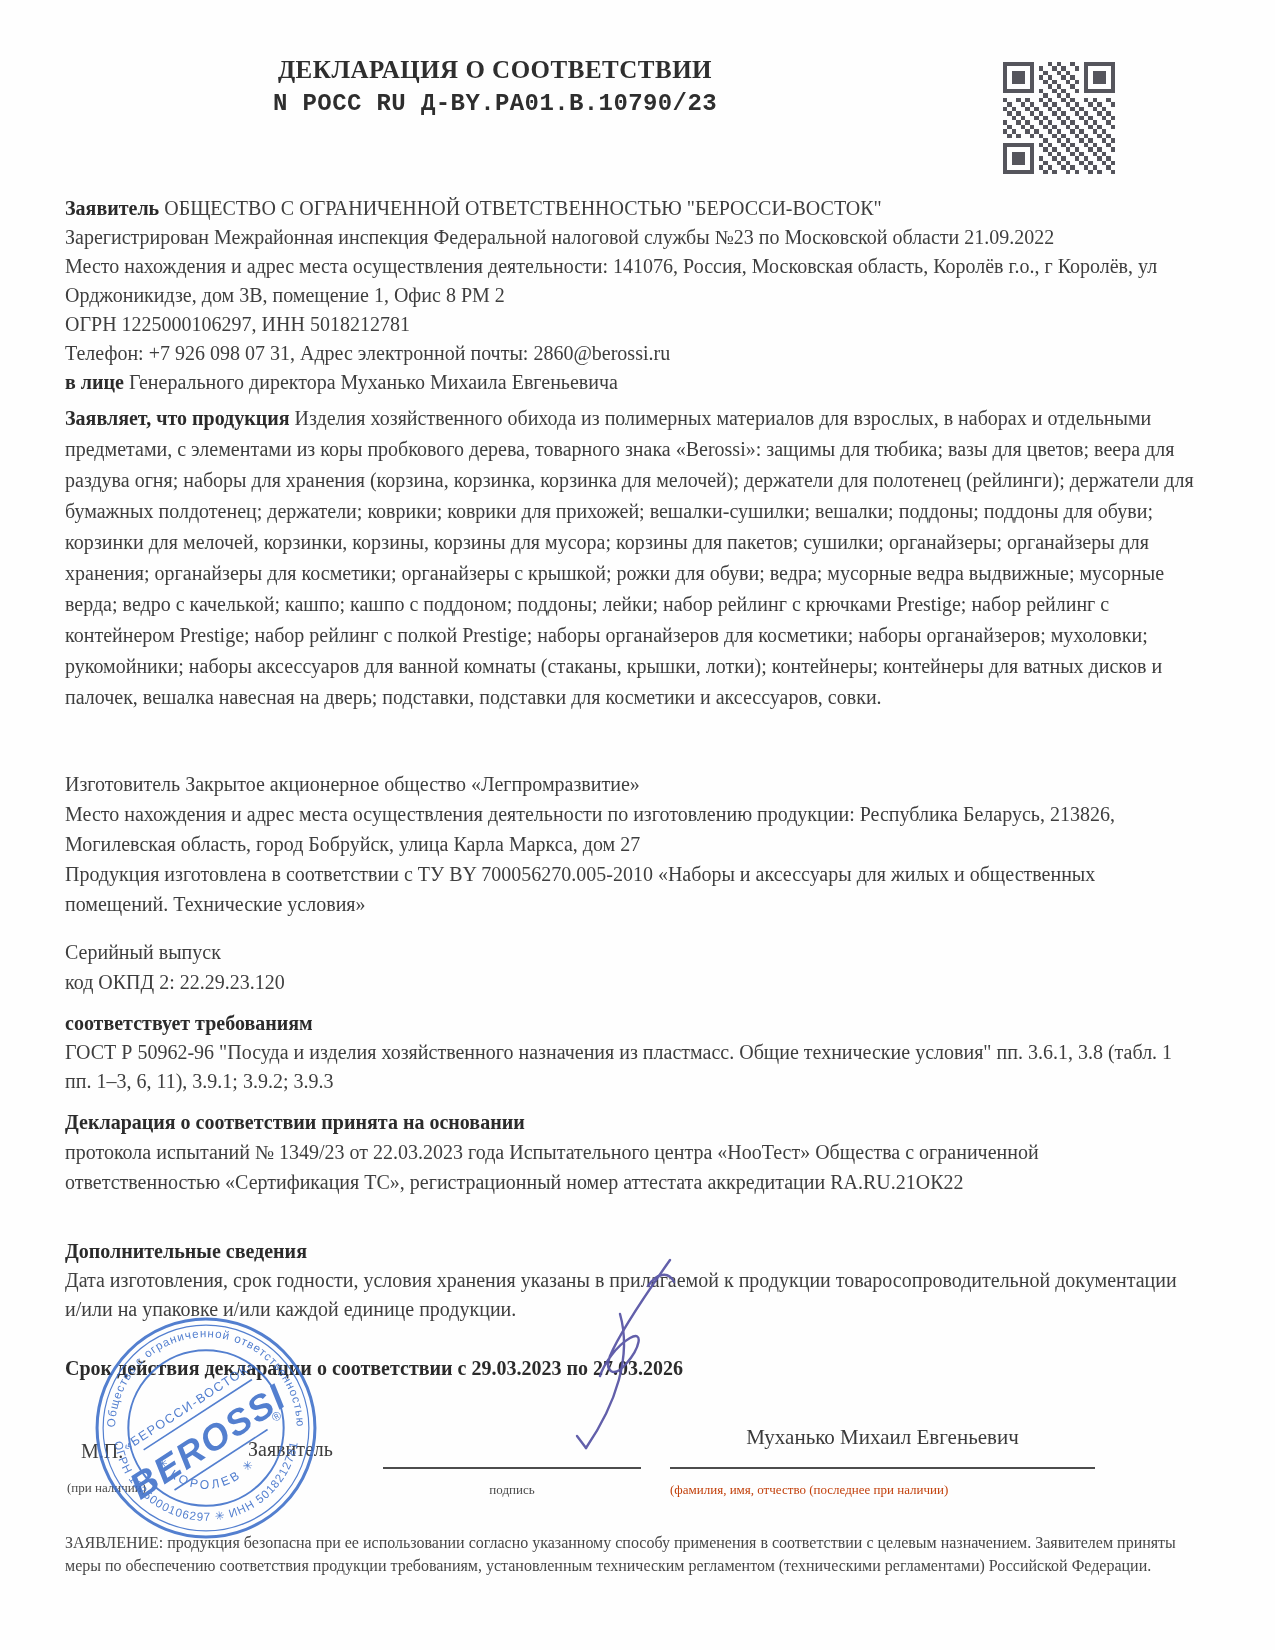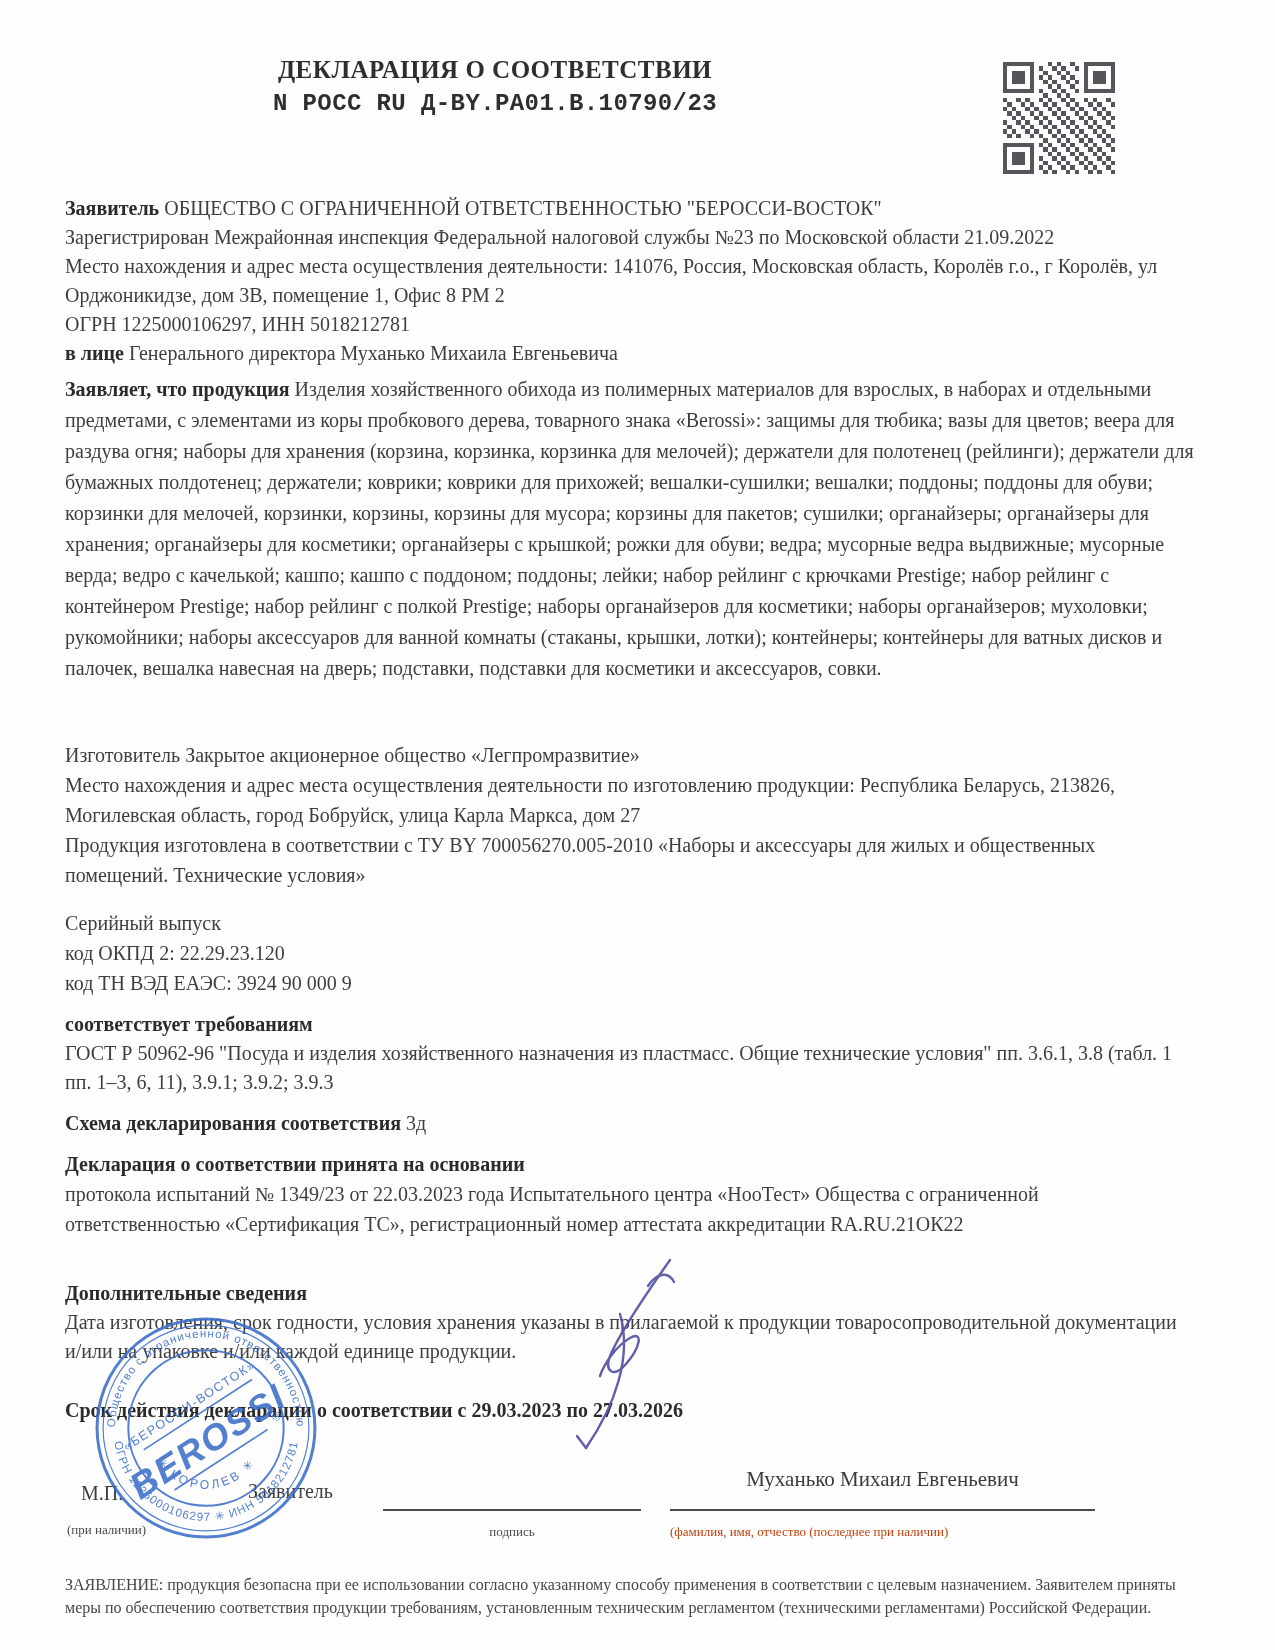--- a/index.html
+++ b/index.html
@@ -238,36 +238,35 @@
         <rect x="1" y="19" width="5" height="5" fill="#fefefe"></rect>
         <rect x="2" y="20" width="3" height="3" fill="#55555c"></rect>
       </svg>
   </div>
 
   <div class="content">
     <p><b>Заявитель</b><span> ОБЩЕСТВО С ОГРАНИЧЕННОЙ ОТВЕТСТВЕННОСТЬЮ "БЕРОССИ-ВОСТОК"</span></p>
     <p>Зарегистрирован Межрайонная инспекция Федеральной налоговой службы №23 по Московской области 21.09.2022</p>
     <p>Место нахождения и адрес места осуществления деятельности: 141076, Россия, Московская область, Королёв г.о., г Королёв, ул Орджоникидзе, дом 3В, помещение 1, Офис 8 РМ 2</p>
     <p>ОГРН 1225000106297, ИНН 5018212781</p>
+    <p>Телефон: +7 926 098 07 31, Адрес электронной почты: 2860@berossi.ru</p>
     <p><b>в лице</b><span> Генерального директора Муханько Михаила Евгеньевича</span></p>
 
     <p class="product"><b>Заявляет, что продукция</b><span> Изделия хозяйственного обихода из полимерных материалов для взрослых, в наборах и отдельными предметами, с элементами из коры пробкового дерева, товарного знака «Berossi»: защимы для тюбика; вазы для цветов; веера для раздува огня; наборы для хранения (корзина, корзинка, корзинка для мелочей); держатели для полотенец (рейлинги); держатели для бумажных полдотенец; держатели; коврики; коврики для прихожей; вешалки-сушилки; вешалки; поддоны; поддоны для обуви; корзинки для мелочей, корзинки, корзины, корзины для мусора; корзины для пакетов; сушилки; органайзеры; органайзеры для хранения; органайзеры для косметики; органайзеры с крышкой; рожки для обуви; ведра; мусорные ведра выдвижные; мусорные верда; ведро с качелькой; кашпо; кашпо с поддоном; поддоны; лейки; набор рейлинг с крючками Prestige; набор рейлинг с контейнером Prestige; набор рейлинг с полкой Prestige; наборы органайзеров для косметики; наборы органайзеров; мухоловки; рукомойники; наборы аксессуаров для ванной комнаты (стаканы, крышки, лотки); контейнеры; контейнеры для ватных дисков и палочек, вешалка навесная на дверь; подставки, подставки для косметики и аксессуаров, совки.</span></p>
 
     <p class="gap-xl mfr"><span>Изготовитель</span><span> Закрытое акционерное общество «Легпромразвитие»</span></p>
     <p class="mfr">Место нахождения и адрес места осуществления деятельности по изготовлению продукции: Республика Беларусь, 213826, Могилевская область, город Бобруйск, улица Карла Маркса, дом 27</p>
     <p class="mfr">Продукция изготовлена в соответствии с ТУ BY 700056270.005-2010 «Наборы и аксессуары для жилых и общественных помещений. Технические условия»</p>
 
     <p class="gap-md serial">Серийный выпуск</p>
     <p class="serial">код ОКПД 2: 22.29.23.120</p>
-    <p class="serial">код ТН ВЭД ЕАЭС: 3924 90 000 9</p>
 
     <p class="gap-sm"><b>соответствует требованиям</b></p>
     <p>ГОСТ Р 50962-96 "Посуда и изделия хозяйственного назначения из пластмасс. Общие технические условия" пп. 3.6.1, 3.8 (табл. 1 пп. 1–3, 6, 11), 3.9.1; 3.9.2; 3.9.3</p>
 
-    <p class="gap-sm"><b>Схема декларирования соответствия</b><span> 3д</span></p>
 
     <p class="gap-sm"><b>Декларация о соответствии принята на основании</b></p>
     <p class="basis">протокола испытаний № 1349/23 от 22.03.2023 года Испытательного центра «НооТест» Общества с ограниченной ответственностью «Сертификация ТС», регистрационный номер аттестата аккредитации RA.RU.21ОК22</p>
 
     <p class="gap-lg"><b>Дополнительные сведения</b></p>
     <p>Дата изготовления, срок годности, условия хранения указаны в прилагаемой к продукции товаросопроводительной документации и/или на упаковке и/или каждой единице продукции.</p>
 
     <p class="validity">Срок действия декларации о соответствии с 29.03.2023 по 27.03.2026</p>
 
     <div class="sig-row">

